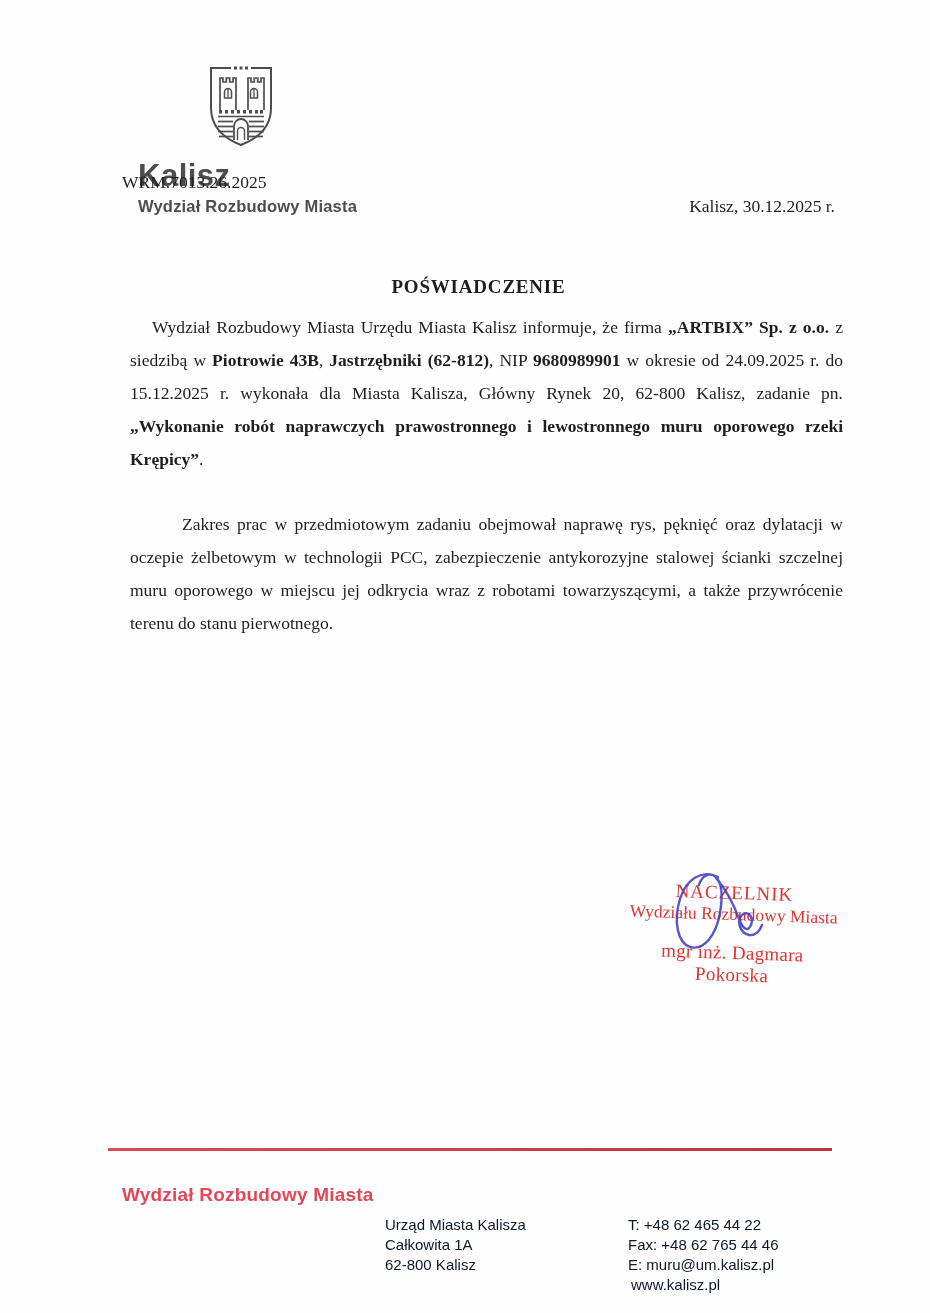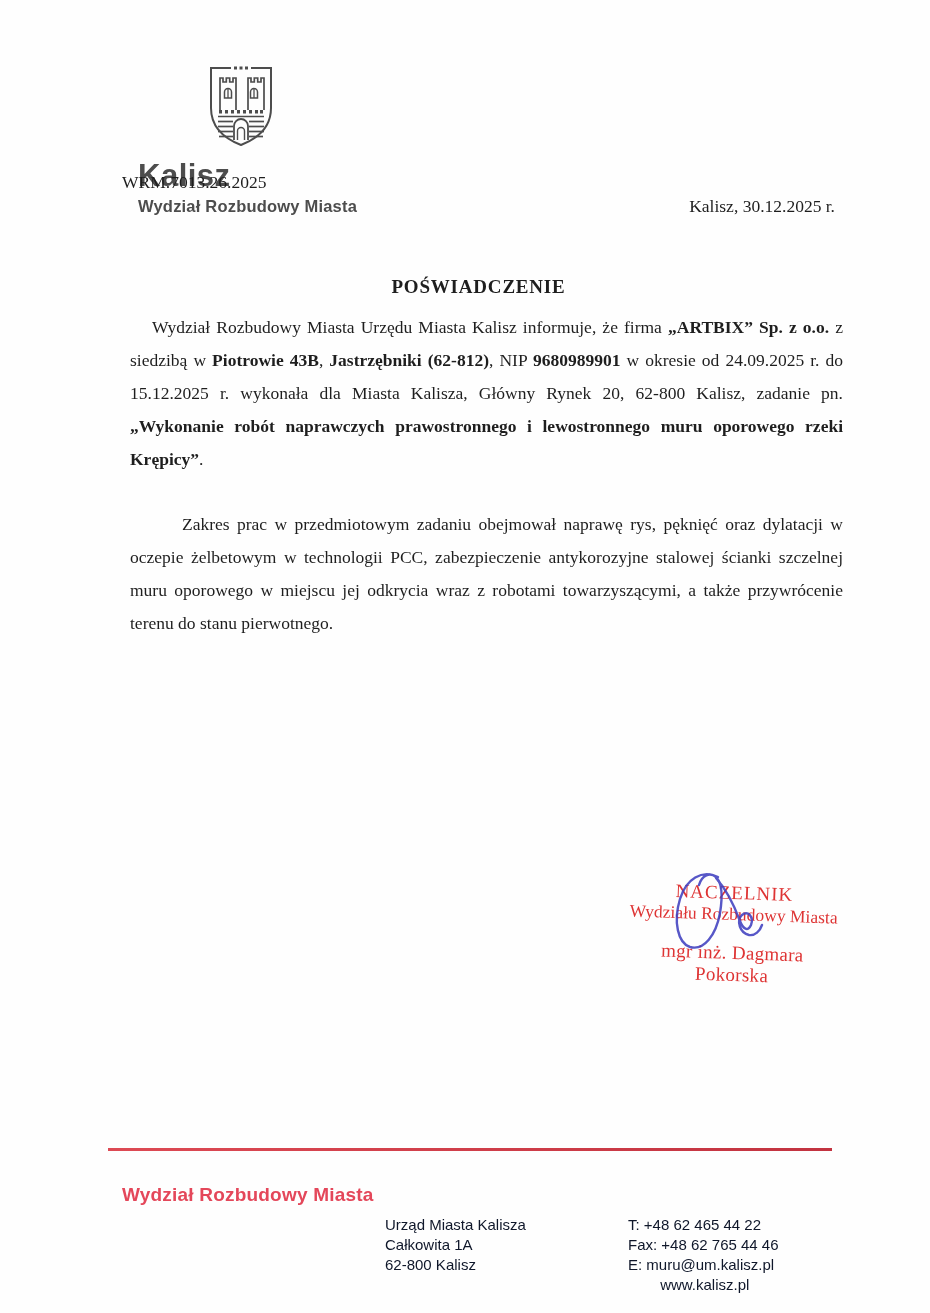--- a/index.html
+++ b/index.html
@@ -44,21 +44,21 @@
 
   
   .footer-rule { position:absolute; left:108px; top:1148px; width:724px; height:3px;
                  background:linear-gradient(to right, #dd4a54, #c23340); }
   .footer { font-family:"Liberation Sans", sans-serif; }
   .footer-dept { position:absolute; left:122px; top:1184px; font-size:19px; font-weight:bold;
                  color:#e4475a; letter-spacing:0.2px; }
   .footer-col { position:absolute; top:1183px; font-size:15px; line-height:20px; color:#0f172a;margin-top:32px; }
   .footer-address { left:385px; }
   .footer-contact { left:628px; }
-  .footer-contact div:nth-child(4) { padding-left:3px;text-align:center; }
+  .footer-contact div:nth-child(4) { padding-left:3px; }
 </style>
 </head>
 <body>
 
 <div class="page">
 
   <div class="letterhead">
     <svg class="crest" viewBox="0 0 76 88" fill="none" stroke="#4d4d4d" stroke-width="2">
 
       <path d="M 28 4 L 8 4 L 8 44 C 8 62 20 74 38 81 C 56 74 68 62 68 44 L 68 4 L 48 4"></path>

